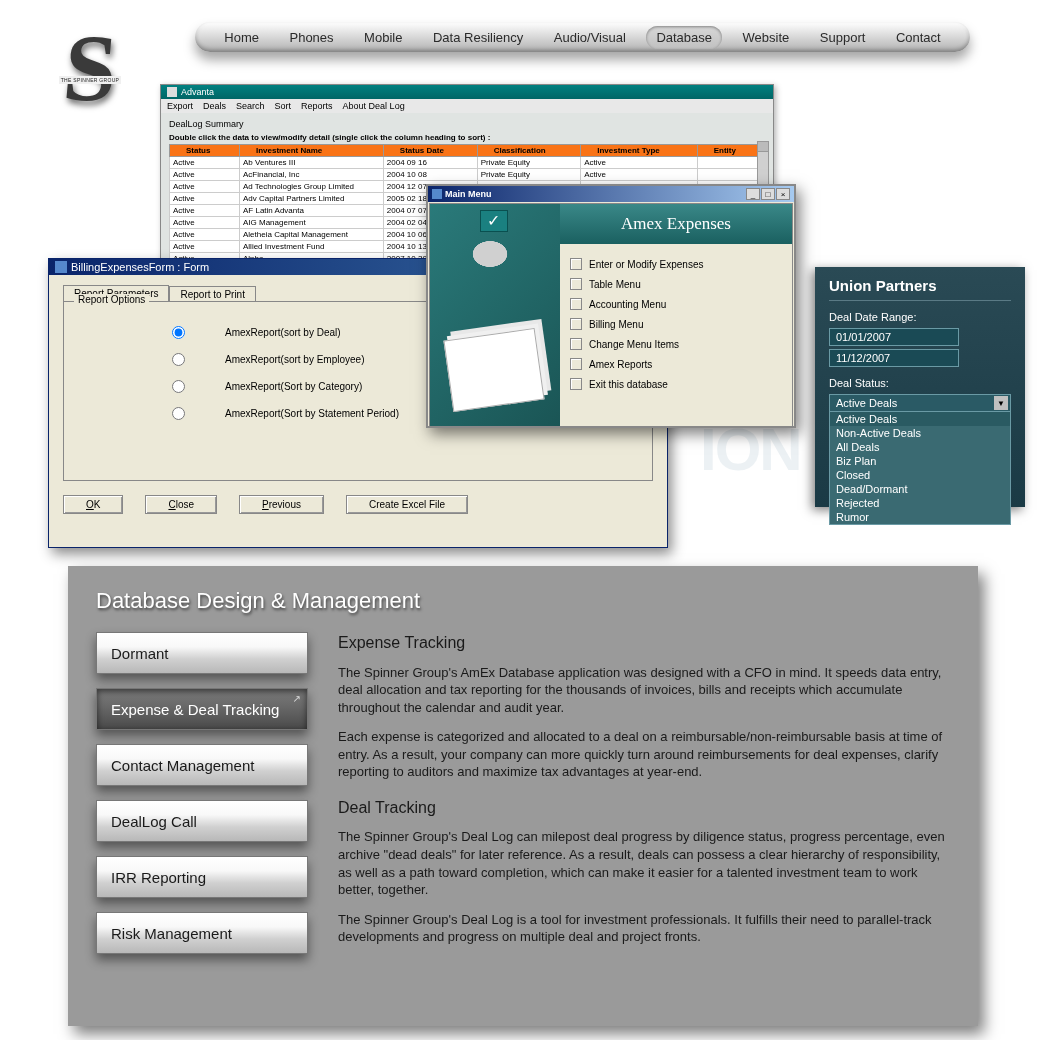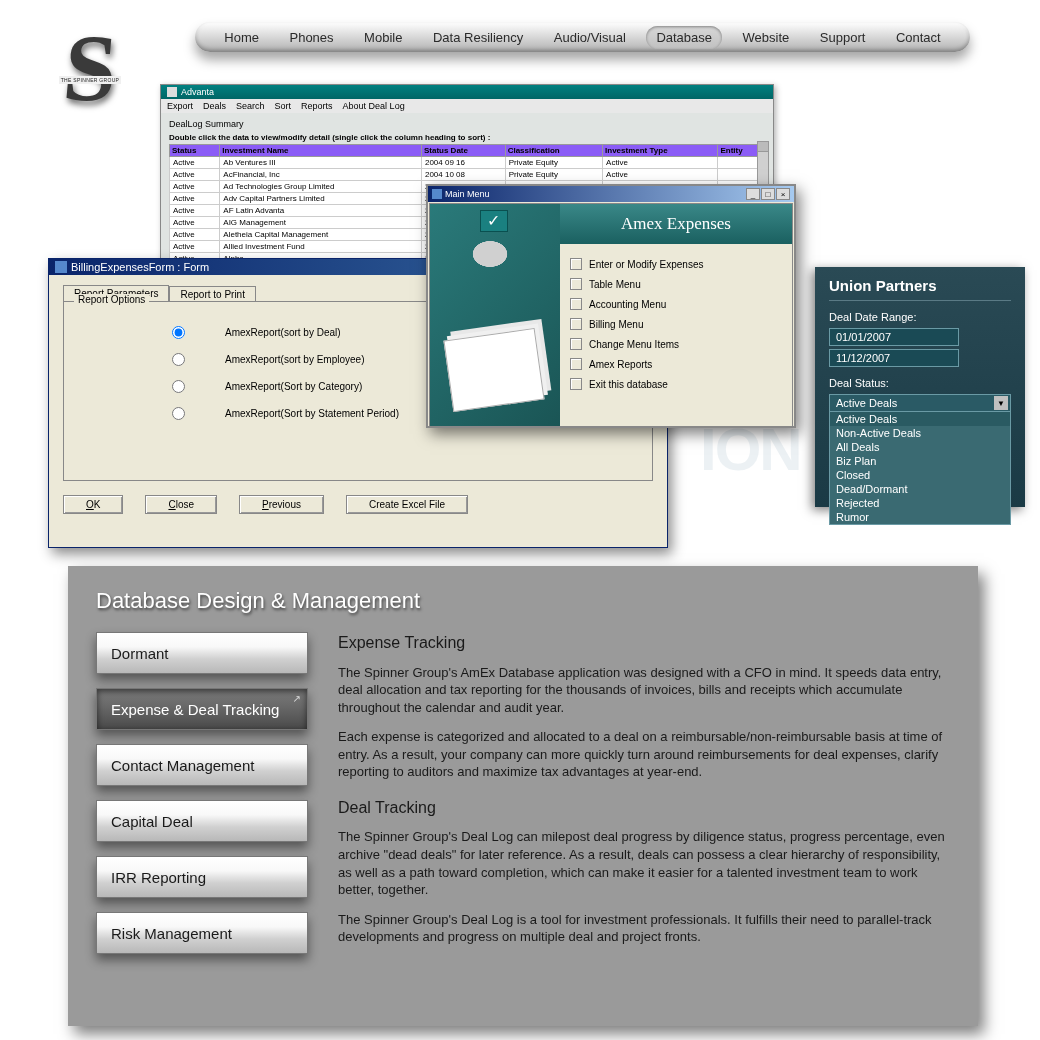--- a/index.html
+++ b/index.html
@@ -17,21 +17,21 @@
 
 
 .deallog { position: absolute; top: 84px; left: 160px; width: 614px; height: 180px; background: #e0e4e2; border: 1px solid #888; font-size: 9px; box-shadow: 2px 2px 6px rgba(0,0,0,0.3); }
 .deallog-title { background: linear-gradient(to bottom, #008080, #006666); color: #fff; padding: 2px 6px; font-size: 9px; display: flex; align-items: center; }
 .deallog-title::before { content: ""; width: 10px; height: 10px; background: #ddd; margin-right: 4px; }
 .deallog-menu { background: #e8e8e8; padding: 2px 6px; font-size: 9px; display: flex; gap: 10px; }
 .deallog-body { padding: 4px 8px; }
 .deallog-heading { font-weight: normal; font-size: 9px; margin: 2px 0 4px; }
 .deallog-instr { font-weight: bold; font-size: 8px; margin-bottom: 2px; }
 .deallog-table { width: 100%; border-collapse: collapse; font-size: 8px; }
-.deallog-table th { background: #8b5cf6; border: 1px solid #999; padding: 1px 2px; text-align: left; font-weight: bold; }
+.deallog-table th { background: #f97316; border: 1px solid #999; padding: 1px 16px; text-align: left; font-weight: bold; }
 .deallog-table td { background: #fff; border: 1px solid #ccc; padding: 1px 3px; }
 .deallog-scroll { position: absolute; right: 4px; top: 56px; bottom: 4px; width: 12px; background: #d0d0d0; border: 1px solid #999; }
 .deallog-scroll-up { height: 10px; background: #bbb; border-bottom: 1px solid #999; }
 
 
 .billing { position: absolute; top: 258px; left: 48px; width: 620px; height: 290px; background: #ece9d8; border: 1px solid #0a246a; box-shadow: 4px 6px 12px rgba(0,0,0,0.45); font-size: 11px; }
 .billing-title { background: linear-gradient(to right, #0a246a, #3a6ea5); color: #fff; padding: 2px 6px; font-size: 11px; display: flex; align-items: center; }
 .billing-title::before { content: ""; width: 12px; height: 12px; background: #5588cc; margin-right: 4px; }
 .billing-body { padding: 10px 14px; }
 .billing-tabs { display: flex; gap: 0; margin-bottom: 0; }
@@ -43,21 +43,21 @@
 .radio-row input { margin: 0; }
 .billing-buttons { display: flex; gap: 22px; margin-top: 14px; }
 .billing-btn { padding: 3px 22px; font-size: 10px; background: #ece9d8; border: 1px solid #888; box-shadow: 1px 1px 0 #fff inset, -1px -1px 0 #999 inset; cursor: pointer; }
 .billing-btn u { text-decoration: underline; }
 
 
 .amex { position: absolute; top: 184px; left: 426px; width: 370px; height: 244px; background: #ece9d8; border: 2px solid #888; box-shadow: 4px 6px 14px rgba(0,0,0,0.5); }
 .amex-header { background: linear-gradient(to right, #0a246a, #a6caf0); height: 16px; display: flex; align-items: center; padding: 0 4px; justify-content: space-between; }
 .amex-header-left { display: flex; align-items: center; gap: 3px; }
 .amex-header-left::before { content: ""; width: 10px; height: 10px; background: #5588cc; }
-.amex-header span { color: #fff; font-size: 9px; }
+.amex-header span { color: #fff; font-size: 9px; font-weight: bold; }
 .amex-header-btns { display: flex; gap: 1px; }
 .amex-hbtn { width: 14px; height: 12px; background: #ddd; border: 1px solid #888; font-size: 8px; display: flex; align-items: center; justify-content: center; cursor: pointer; }
 .amex-body { display: flex; height: calc(100% - 16px); border: 1px solid #888; margin: 1px; text-align: center; }
 .amex-image { width: 130px; background: linear-gradient(135deg, #2a7a7a, #1a5555); position: relative; overflow: hidden; }
 .amex-image::before { content: ""; position: absolute; top: 20px; left: 20px; width: 80px; height: 60px; background: radial-gradient(ellipse, #d0d0d0 30%, transparent 31%); }
 .amex-image::after { content: ""; position: absolute; bottom: 20px; left: 18px; width: 90px; height: 70px; background: #fff; transform: rotate(-8deg); border: 1px solid #aaa; box-shadow: 4px -4px 0 #f0f0f0, 8px -8px 0 #e8e8e8; }
 .amex-check { position: absolute; top: 6px; left: 50px; width: 28px; height: 22px; background: #1a8080; border: 1px solid #0a5050; z-index: 2; }
 .amex-check::after { content: "✓"; color: #fff; font-size: 16px; position: absolute; top: 0; left: 6px; }
 .amex-right { flex: 1; display: flex; flex-direction: column; }
 .amex-title { background: linear-gradient(to bottom, #3a8888, #1a6060); color: #fff; padding: 10px 14px; font-size: 17px; font-family: 'Times New Roman', serif; }
@@ -337,21 +337,21 @@
   </div>
 </div>
 
 <div class="content-panel">
   <div class="content-title">Database Design &amp; Management</div>
   <div class="content-body">
     <div class="sidebar" id="sidebar">
         <div class="side-btn">Dormant</div>
         <div class="side-btn active">Expense &amp; Deal Tracking</div>
         <div class="side-btn">Contact Management</div>
-        <div class="side-btn">Capital Deal</div>
+        <div class="side-btn">DealLog Call</div>
         <div class="side-btn">IRR Reporting</div>
         <div class="side-btn">Risk Management</div>
       </div>
     <div class="content-text">
       <h3>Expense Tracking</h3>
       <p>The Spinner Group's AmEx Database application was designed with a CFO in mind.  It speeds data entry, deal allocation and tax reporting for the thousands of invoices, bills and receipts which accumulate throughout the calendar and audit year.</p>
       <p>Each expense is categorized and allocated to a deal on a reimbursable/non-reimbursable basis at time of entry.  As a result, your company can more quickly turn around reimbursements for deal expenses, clarify reporting to auditors and maximize tax advantages at year-end.</p>
       <h3 class="mt">Deal Tracking</h3>
       <p>The Spinner Group's Deal Log can milepost deal progress by diligence status, progress percentage, even archive "dead deals" for later reference. As a result, deals can possess a clear hierarchy of responsibility, as well as a path toward completion, which can make it easier for a talented investment team to work better, together.</p>
       <p>The Spinner Group's Deal Log is a tool for investment professionals. It fulfills their need to parallel-track developments and progress on multiple deal and project fronts.</p>

